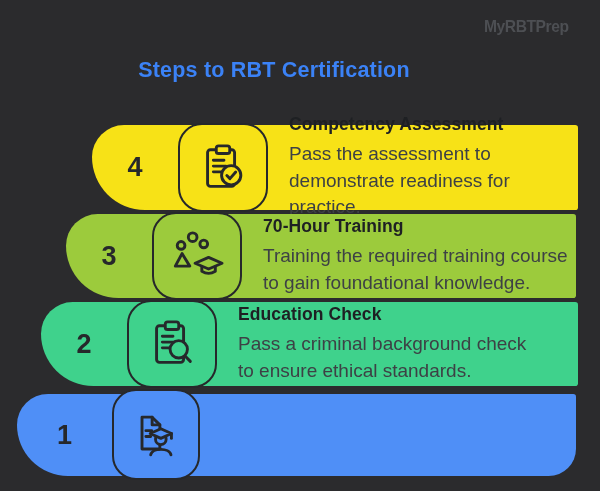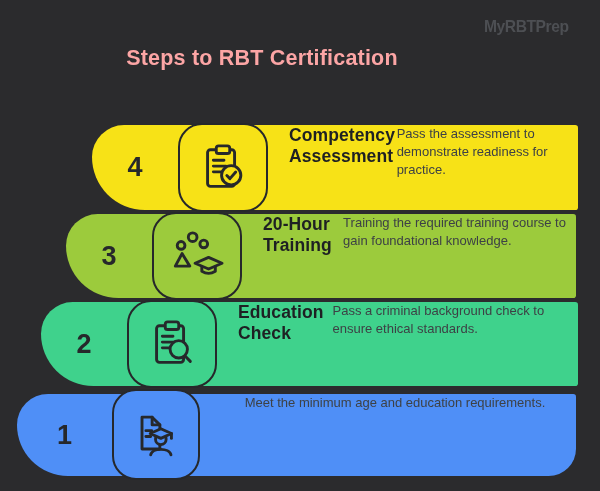--- a/index.html
+++ b/index.html
@@ -11,23 +11,23 @@
   }
   .canvas{position:absolute;inset:0;}
 
   .watermark{
     position:absolute;top:17px;left:484px;width:100px;
     font-size:17px;font-weight:700;color:#4D4F53;
     letter-spacing:-0.5px;transform:scaleX(.92);transform-origin:left center;
     white-space:nowrap;
   }
   .page-title{
-    position:absolute;top:46px;left:0;width:524px;margin:0;
+    position:absolute;top:46px;left:0;width:524px;margin:12px;
     text-align:center;
-    font-size:21.5px;font-weight:700;color:#fca5a5;
+    font-size:21.5px;font-weight:700;color:#3b82f6;
     letter-spacing:0.2px;
   }
 
   .step{
     position:absolute;
     border-radius:34px 3px 3px 56px;
   }
   .step.s1{border-radius:34px 3px 30px 56px;}
   .s4{left:92px;top:125px;width:486px;height:85px;}
   .s3{left:66px;top:214px;width:510px;height:84px;}
@@ -49,31 +49,31 @@
     background:var(--row);
   }
   .s1 .card{left:95px;width:88px;top:-5px;height:calc(100% + 9px);}
 
   .ic{display:block;}
   .ic .ln{fill:none;stroke:#26282B;stroke-width:3;stroke-linecap:round;stroke-linejoin:round;}
   .ic .mask{fill:var(--row);}
 
   .txt{
     position:absolute;left:197px;right:8px;top:0;bottom:0;
-    display:flex;flex-direction:row;justify-content:center;
+    display:flex;flex-direction:column;justify-content:center;
   }
   .s1 .txt{left:205px;}
   .step-title{
     margin:0 0 6px 0;
     font-size:17.5px;font-weight:700;color:#1E2023;
     letter-spacing:0.1px;
   }
   .step-desc{
     margin:0;
-    font-size:13px;line-height:1.4;color:#3D4145;
+    font-size:19px;line-height:1.4;color:#3D4145;
   }
   .s4 .step-desc{max-width:262px;}
   .s3 .step-desc{max-width:305px;}
   .s2 .step-desc{max-width:295px;}
   .s1 .step-desc{max-width:352px;}
 </style>
 </head>
 <body style="background: rgb(43, 43, 45);">
 
 <div class="canvas">
@@ -104,21 +104,21 @@
       <svg class="ic" width="54" height="54" viewBox="0 0 56 56" aria-hidden="true">
         <circle class="ln" cx="11.5" cy="17" r="4"></circle>
         <circle class="ln" cx="23.5" cy="8.5" r="4.5"></circle>
         <circle class="ln" cx="35" cy="15.5" r="4"></circle>
         <path class="ln" d="M12.5 25.5L20.5 38.5H5.5Z"></path>
         <path class="ln mask" d="M26 35.5L40 29.5L54 35.5L40 41.5Z"></path>
         <path class="ln" d="M33 39.2v4.6q7 4.4 14 0v-4.6"></path>
       </svg>
     </div>
     <div class="txt">
-      <h2 class="step-title">20-Hour Training</h2>
+      <h2 class="step-title">70-Hour Training</h2>
       <p class="step-desc">Training the required training course to gain foundational knowledge.</p>
     </div>
   </section>
 
   <section class="step s2" style="background: rgb(63, 210, 140); --row: #3FD28C;">
     <div class="num">2</div>
     <div class="card">
       <svg class="ic" width="54" height="54" viewBox="0 0 56 56" aria-hidden="true">
         <rect class="ln" x="12" y="9" width="28" height="38" rx="3"></rect>
         <rect class="ln mask" x="21" y="5" width="14" height="8" rx="2.5"></rect>
@@ -140,17 +140,16 @@
         <path class="ln" d="M13.5 9.5H24l8 8V42.5H13.5Z"></path>
         <path class="ln" d="M24 9.5V17.5H32"></path>
         <path class="ln" d="M17.5 23.5h6M17.5 29.5h5"></path>
         <path class="ln" d="M22.5 48.5c1.5-7.5 19.5-7.5 21 0"></path>
         <circle class="ln mask" cx="33" cy="32.5" r="5.5"></circle>
         <path class="ln mask" d="M22 26.5L33 21.5L44 26.5L33 31.5Z"></path>
         <path class="ln" d="M44 26.5v5"></path>
       </svg>
     </div>
     <div class="txt">
-      <p class="step-desc">Meet the minimum age and education requirements.</p>
     </div>
   </section>
 
 </div>
 
 </body></html>

